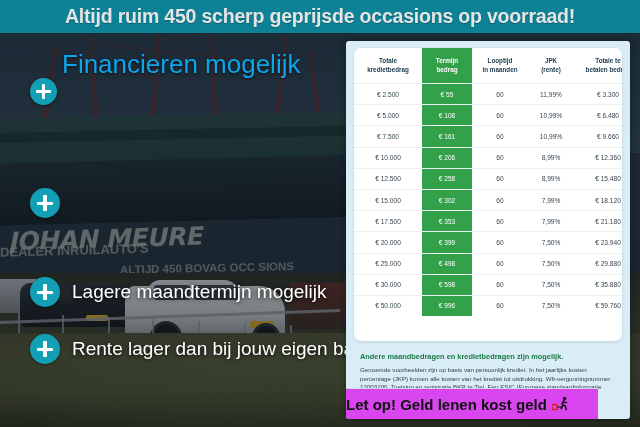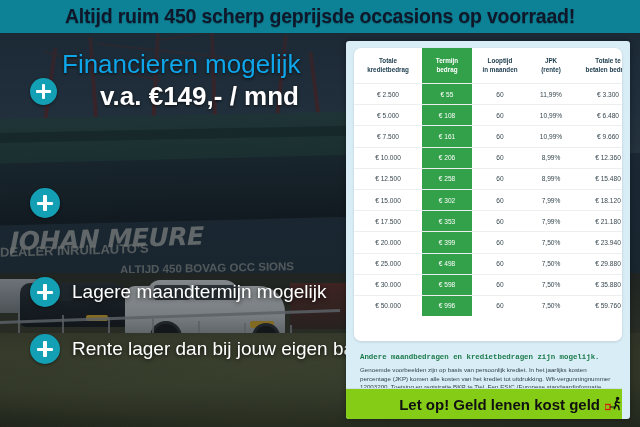--- a/index.html
+++ b/index.html
@@ -11,21 +11,21 @@
   .banner{position:relative;width:640px;height:427px;overflow:hidden;background:#253646;}
 
   
   .topbar{
     position:absolute;left:0;top:0;width:640px;height:33px;
     background:#0d8296;
     display:flex;align-items:center;justify-content:center;
     box-sizing:border-box;
   }
   .topbar-text{
-    color:#0f172a;font-size:19.5px;font-weight:bold;letter-spacing:-0.2px;
+    color:#e5e5e5;font-size:19.5px;font-weight:bold;letter-spacing:-0.2px;
     white-space:nowrap;text-shadow:0 1px 1px rgba(0,0,0,.25);
   }
 
   
   .photo{
     position:absolute;left:0;top:33px;width:640px;height:394px;overflow:hidden;
     background:#20303c;
   }
   
   .sky{position:absolute;left:0;top:0;width:640px;height:120px;
@@ -177,29 +177,29 @@
   .col-hl{background:#33a04a;color:#ffffff !important;}
   th.col-hl{color:#ffffff !important;}
   .c1{width:64px;}
   .c2{width:46px;}
   .c3{width:52px;}
   .c4{width:42px;}
   .c5{width:64px;}
 
   .note-title{
     position:absolute;left:14px;top:311px;width:258px;
-    font-size:7.4px;font-weight:bold;color:#1b7a4a;line-height:10px;font-family:Liberation Mono, monospace;
+    font-size:7.4px;font-weight:bold;color:#1b7a4a;line-height:10px;
   }
   .note-body{
     position:absolute;left:14px;top:325px;width:256px;
     font-size:6.2px;color:#33424a;line-height:8.6px;text-align:left;
   }
   .letop{
-    position:absolute;left:0;bottom:0;width:276px;height:30px;
-    background:#84cc16;display:flex;align-items:center;justify-content:flex-end;gap:5px;
+    position:absolute;left:0;bottom:0;width:252px;height:30px;
+    background:#d946ef;display:flex;align-items:center;justify-content:flex-start;gap:5px;
     border-top:1px solid #cfdde6;
   }
   .letop-text{
     font-size:15px;font-weight:bold;color:#111111;white-space:nowrap;
   }
   .afm{position:relative;width:17px;height:16px;flex:0 0 17px;}
   .afm svg{display:block;}
 </style>
 </head>
 <body>
@@ -257,21 +257,20 @@
     <div class="railpost" style="left:290px;top:292px;"></div>
 
     <div class="grass"></div>
     <div class="overlay"></div>
   </div>
 
   <div class="left">
 
     <div class="plus plus-head plus-sm"></div>
     <div class="headline">Financieren mogelijk</div>
-    <div class="headline2">v.a. €149,- / mnd</div>
 
     <div class="bullet-row" style="top:155px;">
       <div class="plus"></div>
     </div>
 
     <div class="bullet-row" style="top:244px;">
       <div class="plus"></div>
       <div class="bullet-text">Lagere maandtermijn mogelijk</div>
     </div>
 

